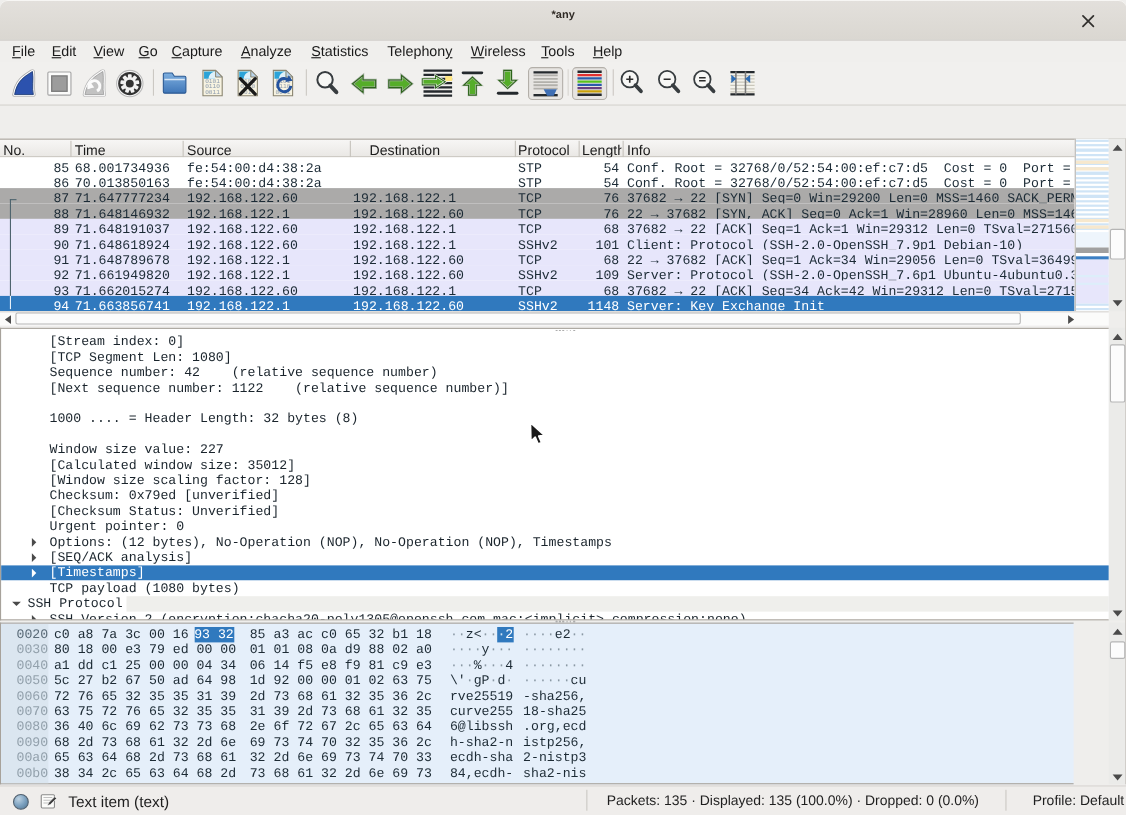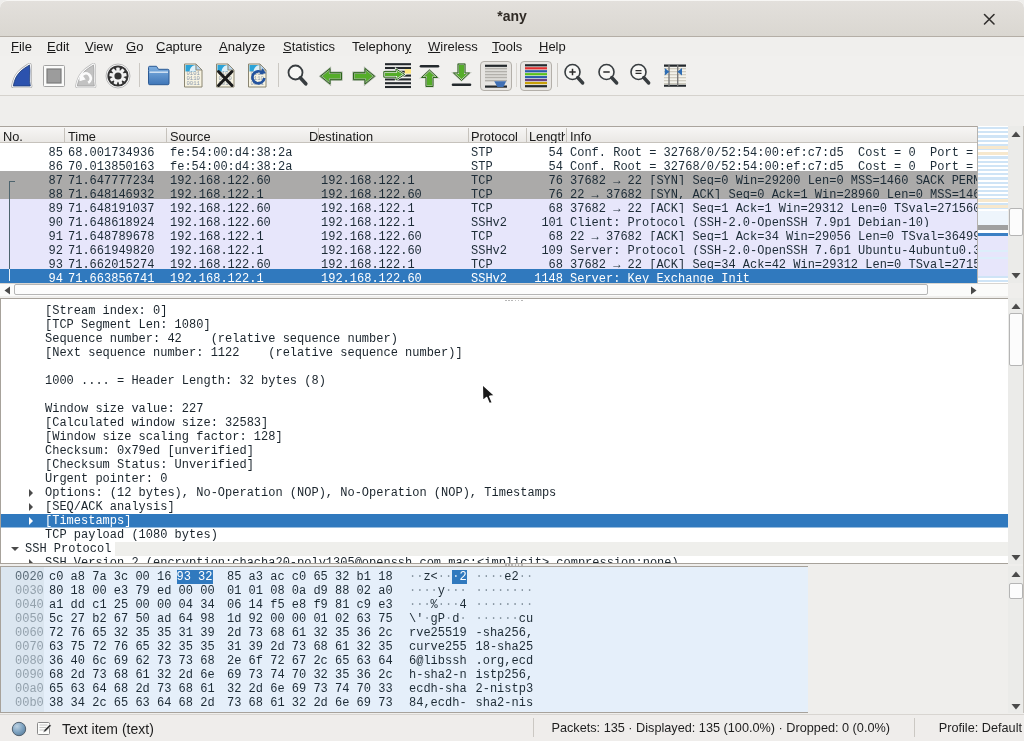--- a/index.html
+++ b/index.html
@@ -1,21 +1,21 @@
 <!DOCTYPE html>
 <html><head>
 <meta charset="utf-8">
 <style>
 html,body{margin:0;padding:0;}
 body{width:1024px;height:741px;overflow:hidden;font-family:"Liberation Sans",sans-serif;}
 #win{position:absolute;left:0;top:0;width:1024px;height:741px;background:#efeeec;}
 .abs{position:absolute;}
 
 #titlebar{left:0;top:0;width:1024px;height:36px;background:linear-gradient(#e3e0dc,#dad7d1);border-bottom:1px solid #b4aea6;box-shadow:inset 0 1px 0 #f7f6f4;border-radius:7px 7px 0 0;}
-#title{left:0;top:8px;width:1024px;text-align:center;font-size:14px;font-weight:bold;color:#2f2a25;}
+#title{left:0;top:8px;width:1024px;text-align:center;font-size:10px;font-weight:bold;color:#2f2a25;}
 
 #menubar{left:0;top:37px;width:1024px;height:19px;background:#f0efed;font-size:13px;color:#1a1a1a;}
 #menubar span{position:absolute;top:2px;}
 
 #toolbar{left:0;top:56px;width:1024px;height:39px;background:#f1f0ee;border-bottom:1px solid #d5d2cd;}
 .tsep{position:absolute;top:7px;width:1px;height:24px;background:#cbc8c3;}
 .tbtn{position:absolute;top:5px;width:32px;height:30px;background:#e7e5e2;border:1px solid #b3afa9;border-radius:4px;box-sizing:border-box;}
 
 #filterbar{left:0;top:96px;width:1024px;height:30px;background:#efeeec;border-bottom:1px solid #c0bcb6;}
 #filterbox{left:4px;top:4px;width:889px;height:21px;background:#ffffff;border:1px solid #848484;border-radius:3px;box-sizing:border-box;}
@@ -47,21 +47,21 @@
 #minimap{left:977px;top:126px;width:31px;height:157px;background:#ffffff;border-left:1px solid #b5b2ae;box-sizing:border-box;overflow:hidden;}
 .sb-v{background:#ebebe9;}
 .thumb{position:absolute;background:#fcfcfc;border:1px solid #b5b5b5;border-radius:2px;box-sizing:border-box;}
 
 #details{left:0;top:298px;width:1008px;height:266px;background:#ffffff;border:1px solid #a7a29b;border-right:none;box-sizing:border-box;overflow:hidden;}
 .drow{position:absolute;left:0;width:1008px;height:14px;font-family:"Liberation Mono",monospace;font-size:12px;line-height:14px;color:#1a242c;white-space:pre;}
 .dsel{background:linear-gradient(#3079be,#3079be) no-repeat;background-size:1008px 13.5px;background-position:0 0;color:#ffffff;}
 .tri-r{position:absolute;width:0;height:0;border-left:4.5px solid #4a4a4a;border-top:4px solid transparent;border-bottom:4px solid transparent;top:3px;}
 .tri-d{position:absolute;width:0;height:0;border-top:4.5px solid #4a4a4a;border-left:4px solid transparent;border-right:4px solid transparent;top:5px;}
 
-#hexpane{left:0;top:566px;width:808px;height:147px;background:#e5effa;border:1px solid #a7a29b;border-right:none;box-sizing:border-box;overflow:hidden;}
+#hexpane{left:0;top:566px;width:976px;height:147px;background:#e5effa;border:1px solid #a7a29b;border-right:none;box-sizing:border-box;overflow:hidden;}
 #hexoffcol{position:absolute;left:0;top:0;width:43px;height:147px;background:#dbe6f0;}
 .xrow{position:absolute;font-family:"Liberation Mono",monospace;font-size:12px;line-height:14px;white-space:pre;}
 .xoff{color:#93a1ac;}
 .xoff1{color:#5a6b78;}
 .xhex{color:#1d2b35;}
 .xdot{color:#8a98a4;}
 .xsel{background:#3079be;color:#fff;}
 
 #statusbar{left:0;top:714px;width:1024px;height:27px;background:#efedeb;border-top:1px solid #d8d5d1;box-sizing:border-box;font-size:12.5px;color:#1e1e1e;}
 </style>
@@ -267,21 +267,21 @@
         <path d="M1.8 5 L6.4 8.7 L1.8 12.4 Z" fill="#2e6db4"></path>
         <path d="M19 5 L14.4 8.7 L19 12.4 Z" fill="#2e6db4"></path>
       </svg>
     </div>
 
 
   <div class="abs" id="plheader">
     <span style="left:3px">No.</span>
     <span style="left:68px">Time</span>
     <span style="left:170px">Source</span>
-    <span style="left:309px">Destination</span>
+    <span style="left:336px">Destination</span>
     <span style="left:471px">Protocol</span>
     <span style="left:529px;width:36px;overflow:hidden;white-space:nowrap;">Length</span>
     <span style="left:570px">Info</span>
     <div class="hsep" style="left:64px"></div>
     <div class="hsep" style="left:166px"></div>
     <div class="hsep" style="left:318px"></div>
     <div class="hsep" style="left:468px"></div>
     <div class="hsep" style="left:526px"></div>
     <div class="hsep" style="left:566px"></div>
   </div>
@@ -340,21 +340,21 @@
   <div class="abs sb-v" style="left:1008px;top:126px;width:16px;height:157px;"></div>
   <div class="abs" id="hscroll" style="left:0;top:283px;width:1008px;height:13px;background:#fbfbfa;border-top:1px solid #d8d5d1;box-sizing:border-box;"></div>
 
   <div class="abs" id="details">
       <div class="drow" style="top:5px"><span style="position:absolute;left:44px">[Stream index: 0]</span></div>
       <div class="drow" style="top:19px"><span style="position:absolute;left:44px">[TCP Segment Len: 1080]</span></div>
       <div class="drow" style="top:33px"><span style="position:absolute;left:44px">Sequence number: 42    (relative sequence number)</span></div>
       <div class="drow" style="top:47px"><span style="position:absolute;left:44px">[Next sequence number: 1122    (relative sequence number)]</span></div>
       <div class="drow" style="top:75px"><span style="position:absolute;left:44px">1000 .... = Header Length: 32 bytes (8)</span></div>
       <div class="drow" style="top:103px"><span style="position:absolute;left:44px">Window size value: 227</span></div>
-      <div class="drow" style="top:117px"><span style="position:absolute;left:44px">[Calculated window size: 32583]</span></div>
+      <div class="drow" style="top:117px"><span style="position:absolute;left:44px">[Calculated window size: 35012]</span></div>
       <div class="drow" style="top:131px"><span style="position:absolute;left:44px">[Window size scaling factor: 128]</span></div>
       <div class="drow" style="top:145px"><span style="position:absolute;left:44px">Checksum: 0x79ed [unverified]</span></div>
       <div class="drow" style="top:159px"><span style="position:absolute;left:44px">[Checksum Status: Unverified]</span></div>
       <div class="drow" style="top:173px"><span style="position:absolute;left:44px">Urgent pointer: 0</span></div>
       <div class="drow" style="top:187px"><span class="tri-r" style="left:28px"></span><span style="position:absolute;left:44px">Options: (12 bytes), No-Operation (NOP), No-Operation (NOP), Timestamps</span></div>
       <div class="drow dsel" style="top:215px"><span class="tri-r" style="left:28px;border-left-color:#ffffff"></span><span style="position:absolute;left:44px">[Timestamps]</span></div>
       <div class="drow" style="top:201px"><span class="tri-r" style="left:28px"></span><span style="position:absolute;left:44px">[SEQ/ACK analysis]</span></div>
       <div class="drow" style="top:229px"><span style="position:absolute;left:44px">TCP payload (1080 bytes)</span></div>
       <div style="position:absolute;left:114px;top:243px;width:894px;height:14px;background:#efefec"></div>
       <div class="drow" style="top:243px"><span class="tri-d" style="left:10px"></span><span style="position:absolute;left:24px">SSH Protocol</span></div>

